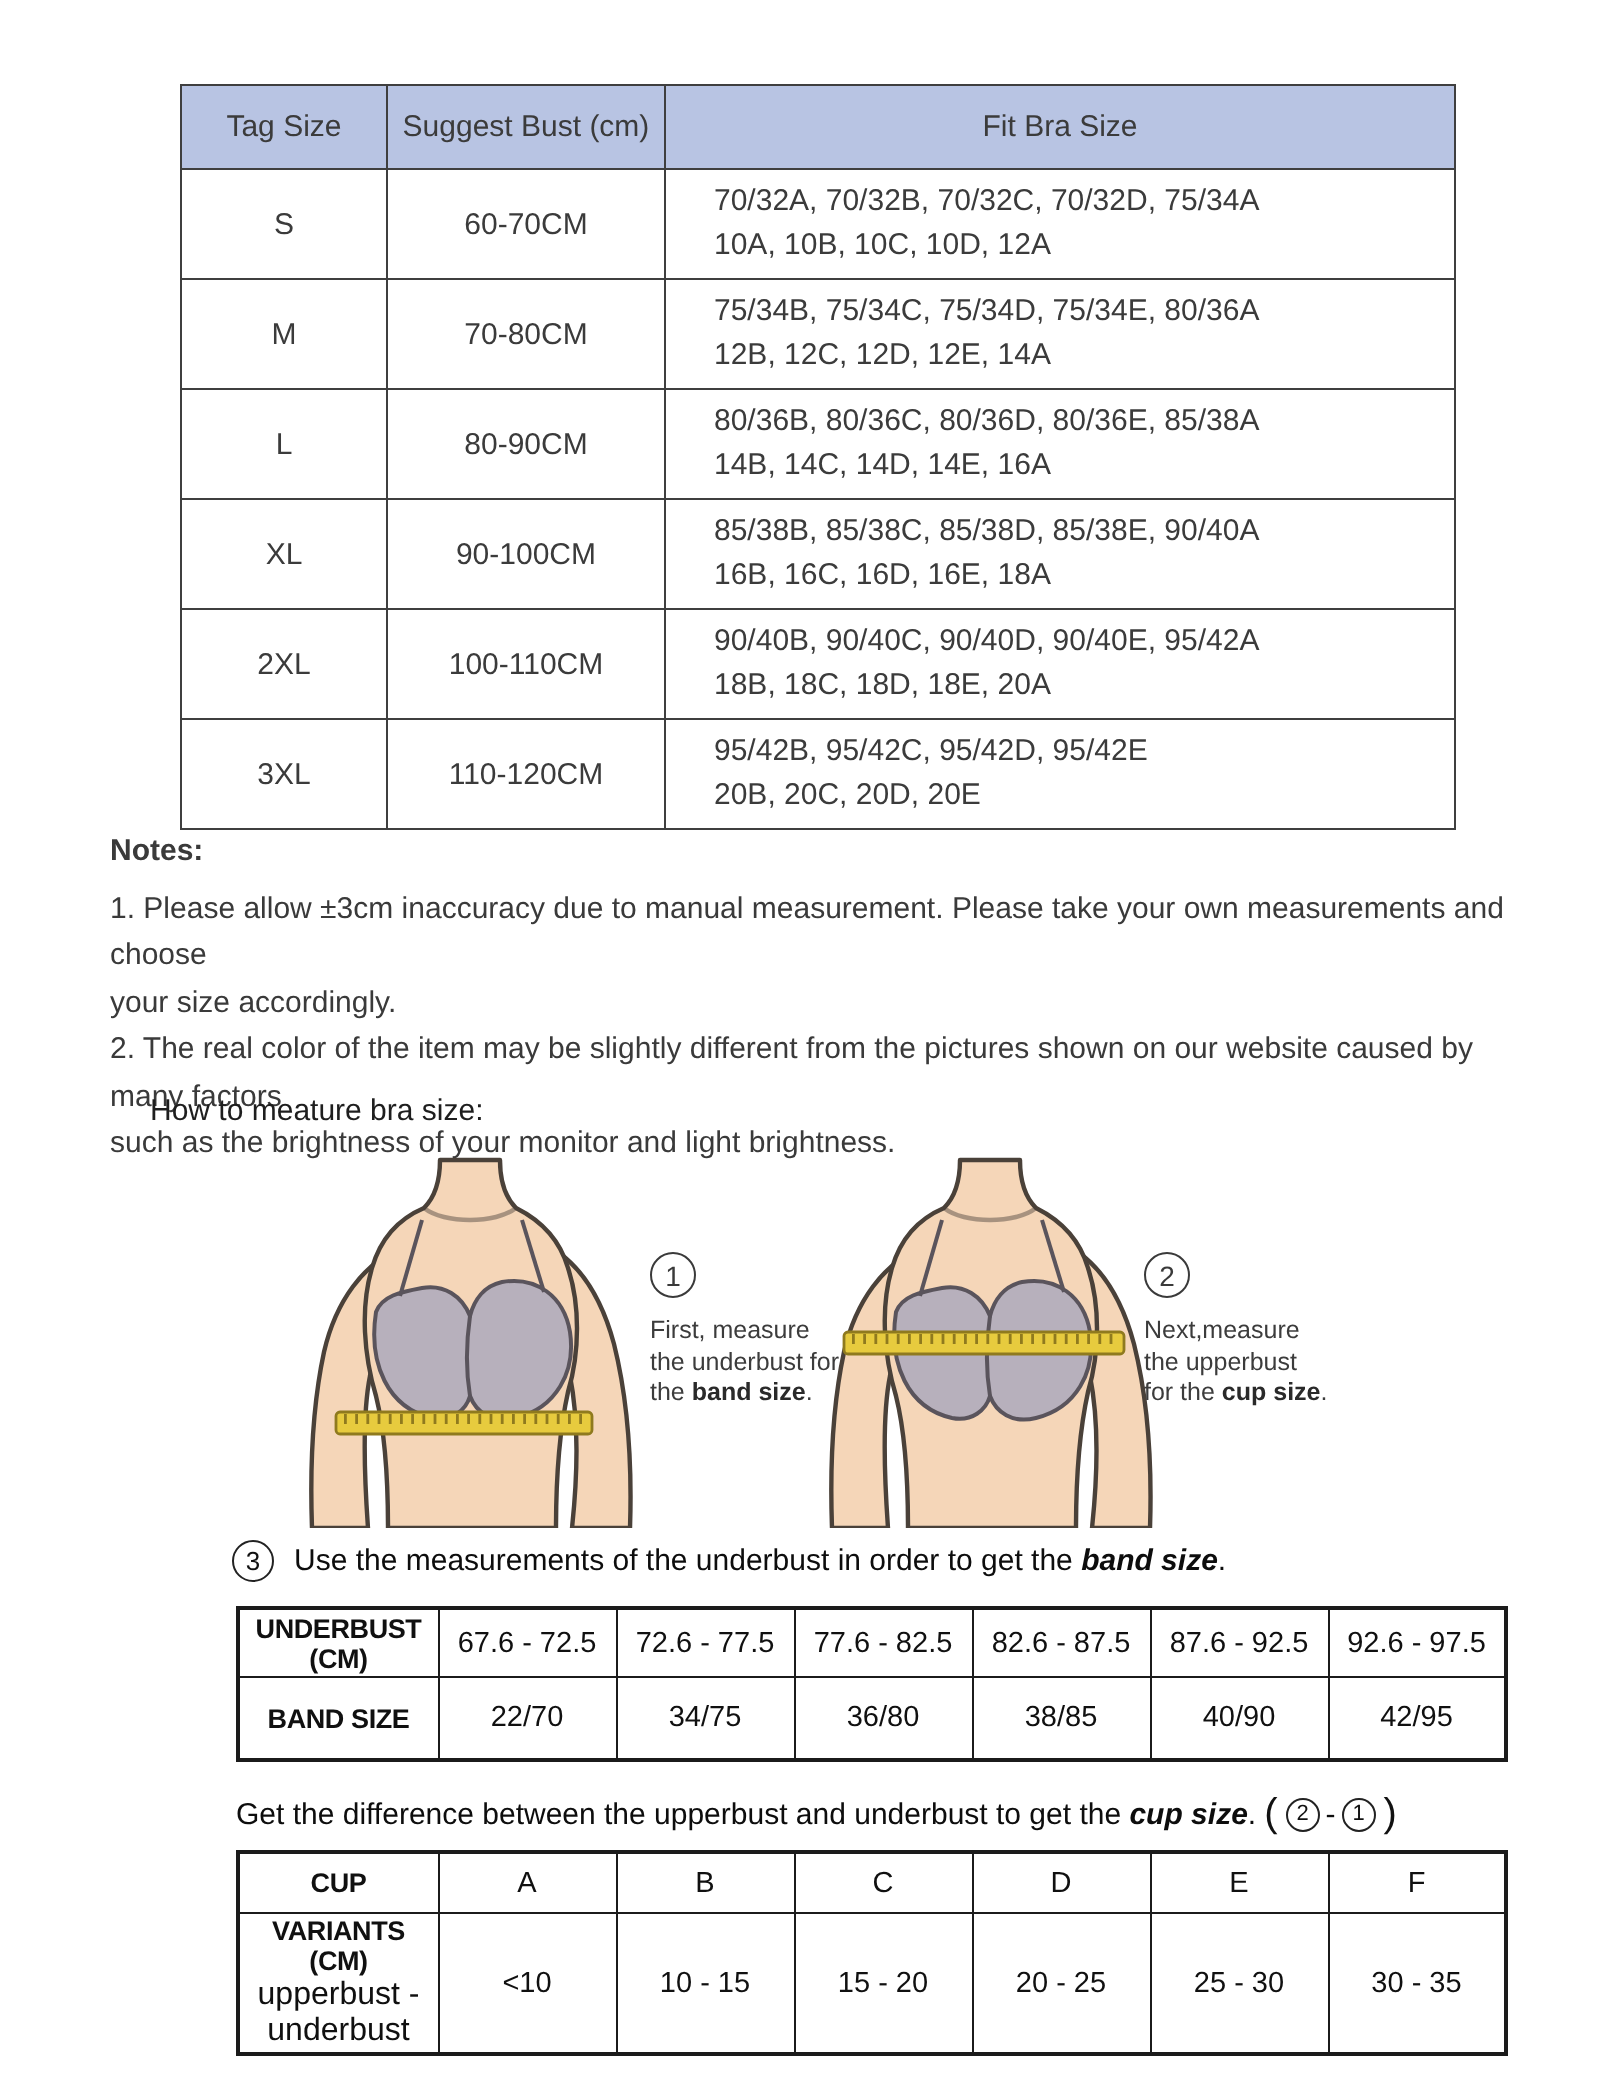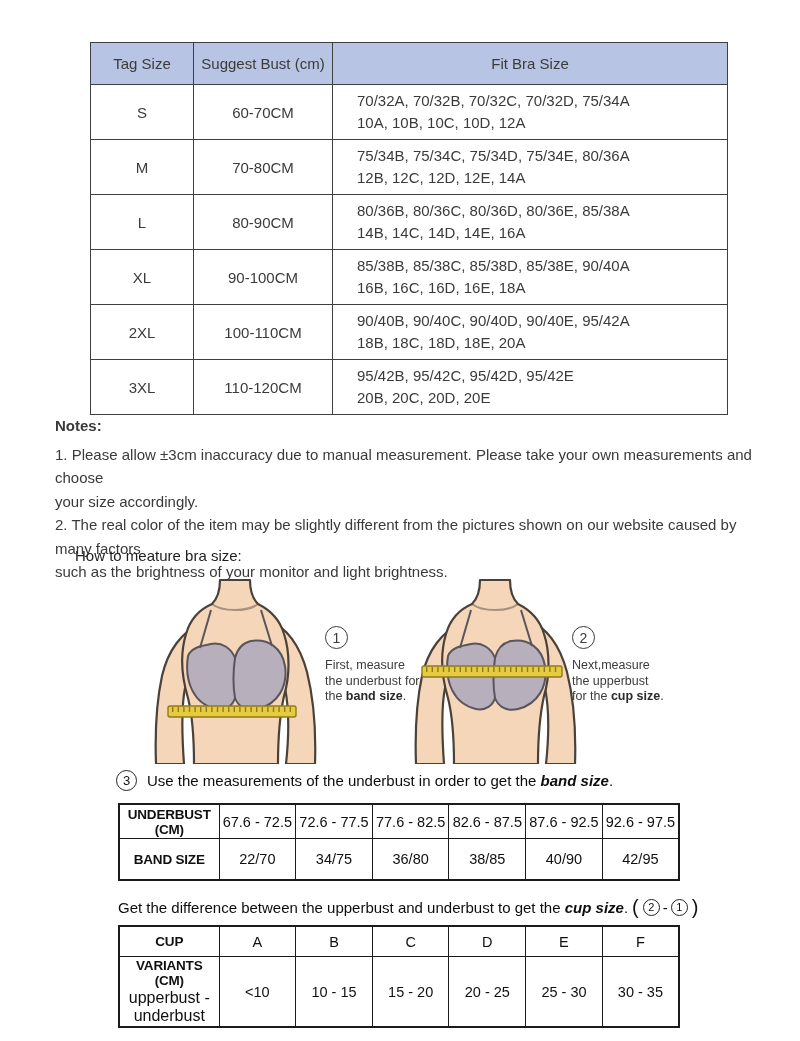--- a/index.html
+++ b/index.html
@@ -35,21 +35,21 @@
   .anno .circ{margin-bottom:9px;}
   .anno b{color:#2a2a2a;}
 
   
   .step3{position:absolute;left:116px;top:770px;display:flex;align-items:center;gap:10px;
          font-size:15px;color:#0d0d0d;white-space:nowrap;}
   .step3 .circ{width:21px;height:21px;font-size:13px;border-color:#222;color:#111;}
   .bi{font-weight:bold;font-style:italic;}
 
   
-  .mini-table{position:absolute;left:118px;width:562px;border-collapse:collapse;table-layout:fixed;
+  .mini-table{position:absolute;left:118px;width:636px;border-collapse:collapse;table-layout:fixed;
               border:2px solid #1b1b1b;color:#101010;text-align:center;}
   .mini-table td{border:1.5px solid #1b1b1b;font-size:14.5px;}
   .mini-table td.lbl{font-weight:bold;font-size:13.5px;letter-spacing:-0.2px;}
   #band-table{top:803px;} #cup-table{top:925px;border-radius:13px;}
   #band-table tr:nth-child(1) td{height:31px;} #band-table tr:nth-child(2) td{height:38px;}
   #cup-table tr:nth-child(1) td{height:27px;}  #cup-table tr:nth-child(2) td{height:42px;}
   .sublbl{font-size:16px;font-weight:normal;letter-spacing:0;margin-top:1px;}
 
   
   .cupline{position:absolute;left:118px;top:896px;display:flex;align-items:center;gap:3px;

